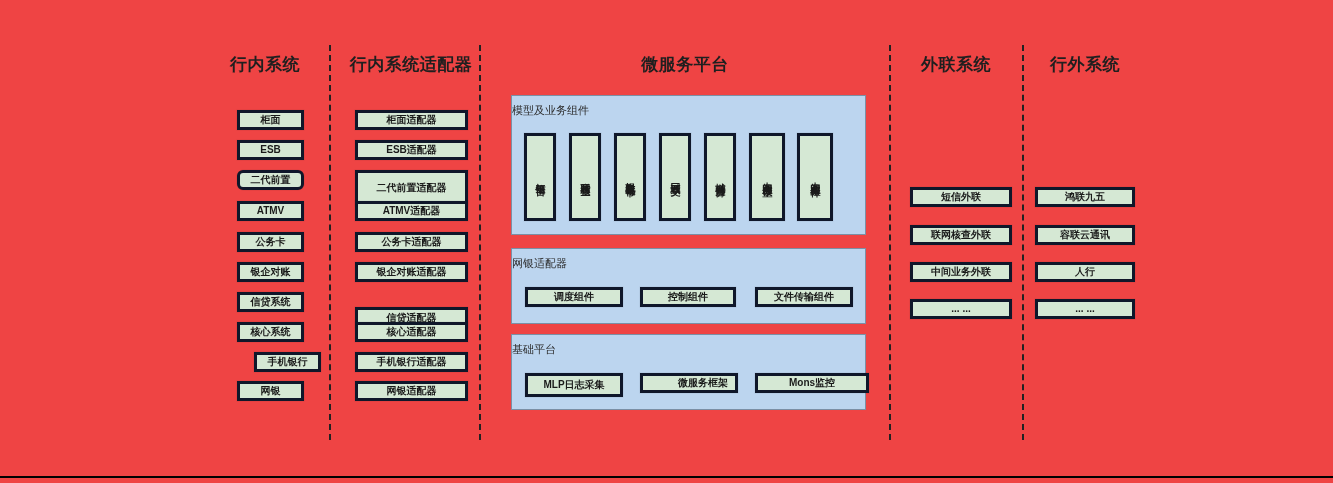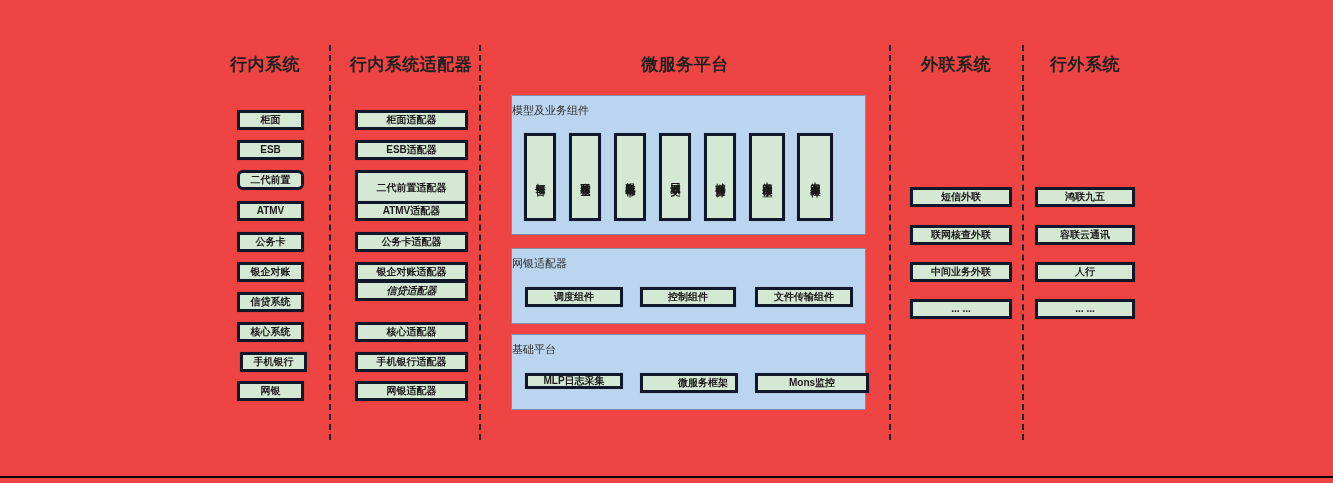--- a/index.html
+++ b/index.html
@@ -113,30 +113,30 @@
   <div class="col-title" style="left:1025px; top:54px; width:120px;">行外系统</div>
 
   <div class="node" style="left:237px; top:110px; width:67px; height:20px;">柜面</div>
   <div class="node" style="left:237px; top:140px; width:67px; height:20px;">ESB</div>
   <div class="node" style="left:237px; top:170px; width:67px; height:20px;border-radius:6px;">二代前置</div>
   <div class="node" style="left:237px; top:201px; width:67px; height:20px;">ATMV</div>
   <div class="node" style="left:237px; top:232px; width:67px; height:20px;">公务卡</div>
   <div class="node" style="left:237px; top:262px; width:67px; height:20px;">银企对账</div>
   <div class="node" style="left:237px; top:292px; width:67px; height:20px;">信贷系统</div>
   <div class="node" style="left:237px; top:322px; width:67px; height:20px;">核心系统</div>
-  <div class="node" style="left:240px; top:352px; width:67px; height:20px;">手机银行</div>
+  <div class="node" style="left:254px; top:352px; width:67px; height:20px;">手机银行</div>
   <div class="node" style="left:237px; top:381px; width:67px; height:20px;">网银</div>
 
   <div class="node" style="left:355px; top:110px; width:113px; height:20px;">柜面适配器</div>
   <div class="node" style="left:355px; top:140px; width:113px; height:20px;">ESB适配器</div>
   <div class="node" style="left:355px; top:170px; width:113px; height:36px;">二代前置适配器</div>
   <div class="node" style="left:355px; top:201px; width:113px; height:20px;">ATMV适配器</div>
   <div class="node" style="left:355px; top:232px; width:113px; height:20px;">公务卡适配器</div>
   <div class="node" style="left:355px; top:262px; width:113px; height:20px;">银企对账适配器</div>
-  <div class="node" style="left:355px; top:280px; width:113px; height:21px;font-style:italic;">信贷适配器</div>
+  <div class="node" style="left:355px; top:307px; width:113px; height:21px;">信贷适配器</div>
   <div class="node" style="left:355px; top:322px; width:113px; height:20px;">核心适配器</div>
   <div class="node" style="left:355px; top:352px; width:113px; height:20px;">手机银行适配器</div>
   <div class="node" style="left:355px; top:381px; width:113px; height:20px;text-align:center;">网银适配器</div>
 
   <div class="panel" style="left:511px; top:95px; width:355px; height:140px;">
     <div class="panel-title">模型及业务组件</div>
   </div>
   <div class="node vertical" style="left:524px; top:133px; width:32px; height:88px;">短信平台</div>
   <div class="node vertical" style="left:569px; top:133px; width:32px; height:88px;">联网核查</div>
   <div class="node vertical" style="left:614px; top:133px; width:32px; height:88px;">银联及银行卡</div>
@@ -148,21 +148,21 @@
   <div class="panel" style="left:511px; top:248px; width:355px; height:76px;">
     <div class="panel-title">网银适配器</div>
   </div>
   <div class="node" style="left:525px; top:287px; width:98px; height:20px;">调度组件</div>
   <div class="node" style="left:640px; top:287px; width:96px; height:20px;">控制组件</div>
   <div class="node" style="left:755px; top:287px; width:98px; height:20px;">文件传输组件</div>
 
   <div class="panel" style="left:511px; top:334px; width:355px; height:76px;">
     <div class="panel-title">基础平台</div>
   </div>
-  <div class="node" style="left:525px; top:373px; width:98px; height:16px;">MLP日志采集</div>
+  <div class="node" style="left:525px; top:373px; width:98px; height:24px;">MLP日志采集</div>
   <div class="node" style="left:640px; top:373px; width:98px; height:20px;padding-left:28px;">微服务框架</div>
   <div class="node" style="left:755px; top:373px; width:114px; height:20px;">Mons监控</div>
 
   <div class="node" style="left:910px; top:187px; width:102px; height:20px;">短信外联</div>
   <div class="node" style="left:910px; top:225px; width:102px; height:20px;">联网核查外联</div>
   <div class="node" style="left:910px; top:262px; width:102px; height:20px;">中间业务外联</div>
   <div class="node" style="left:910px; top:299px; width:102px; height:20px;">... ...</div>
 
   <div class="node" style="left:1035px; top:187px; width:100px; height:20px;">鸿联九五</div>
   <div class="node" style="left:1035px; top:225px; width:100px; height:20px;">容联云通讯</div>

